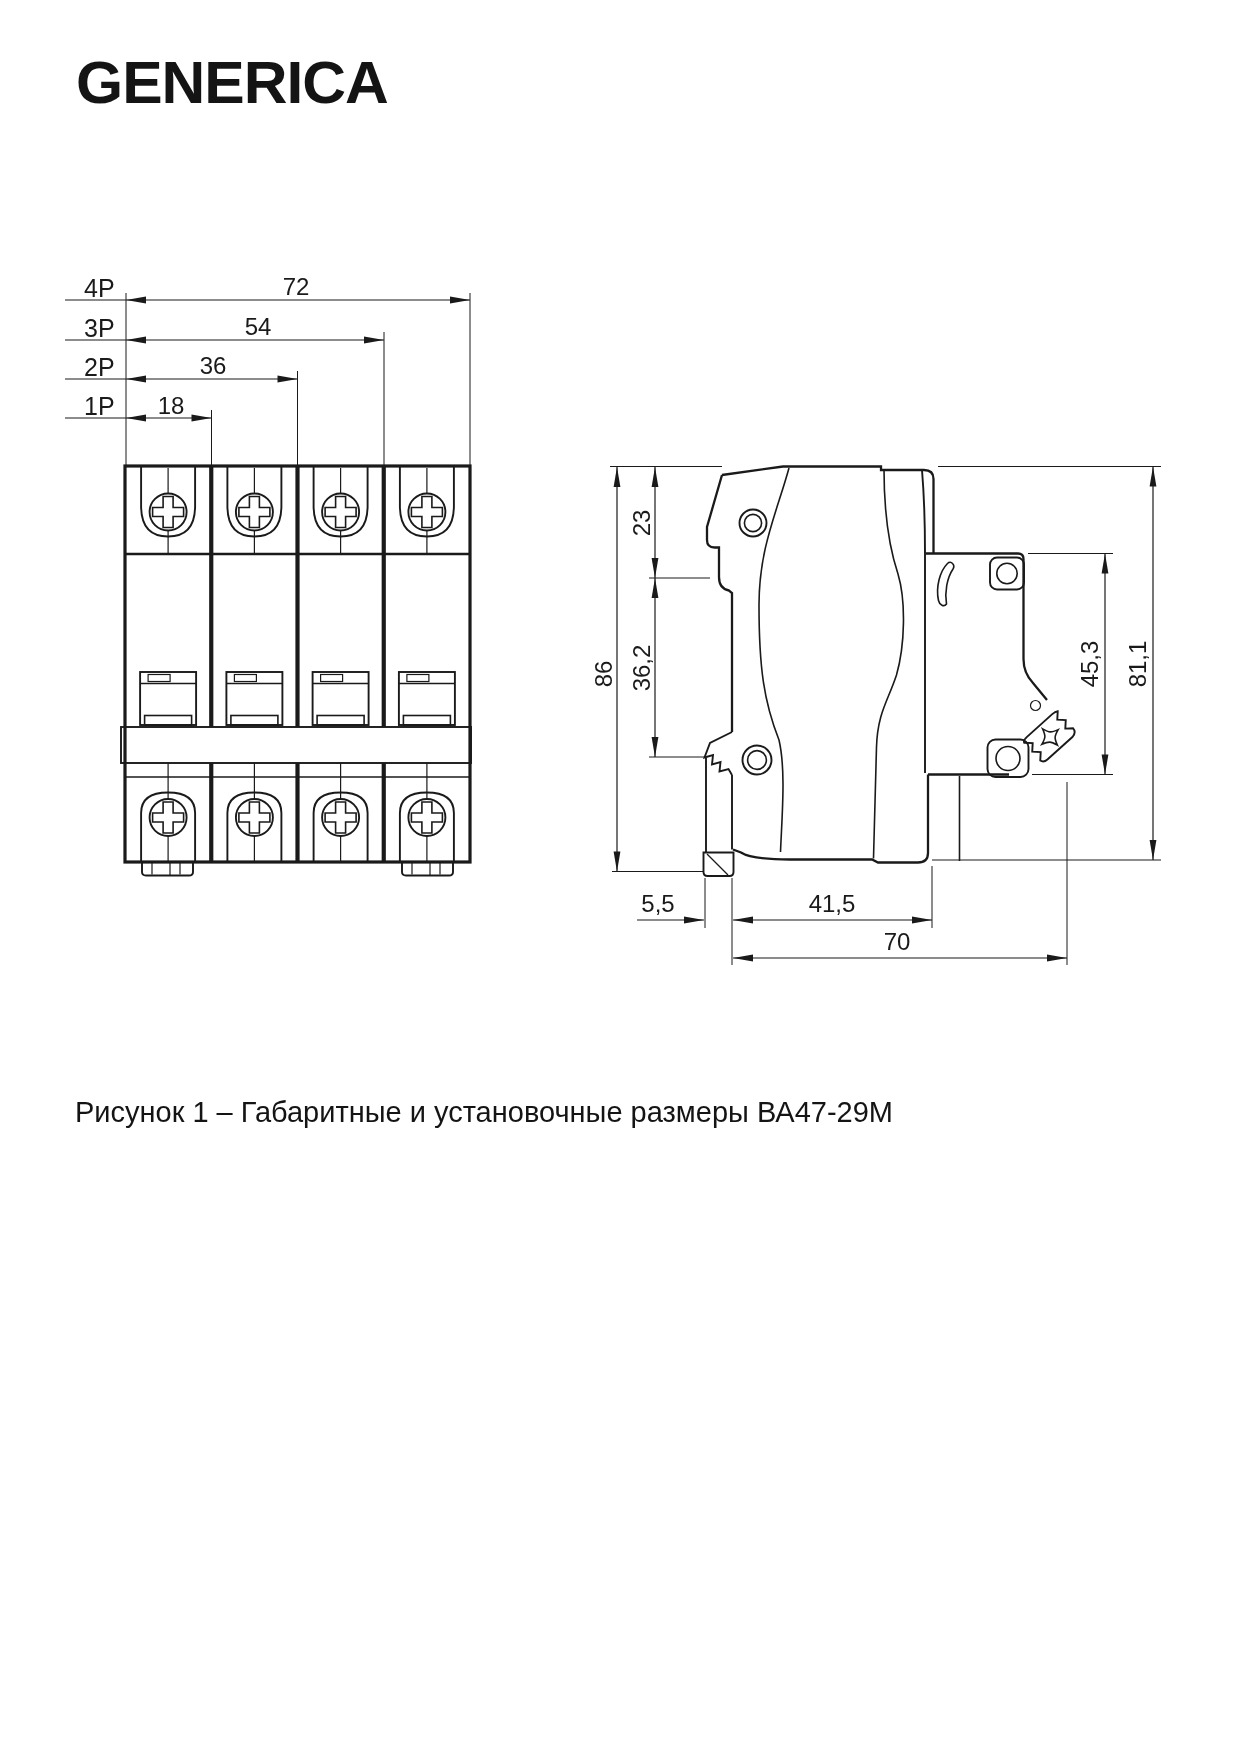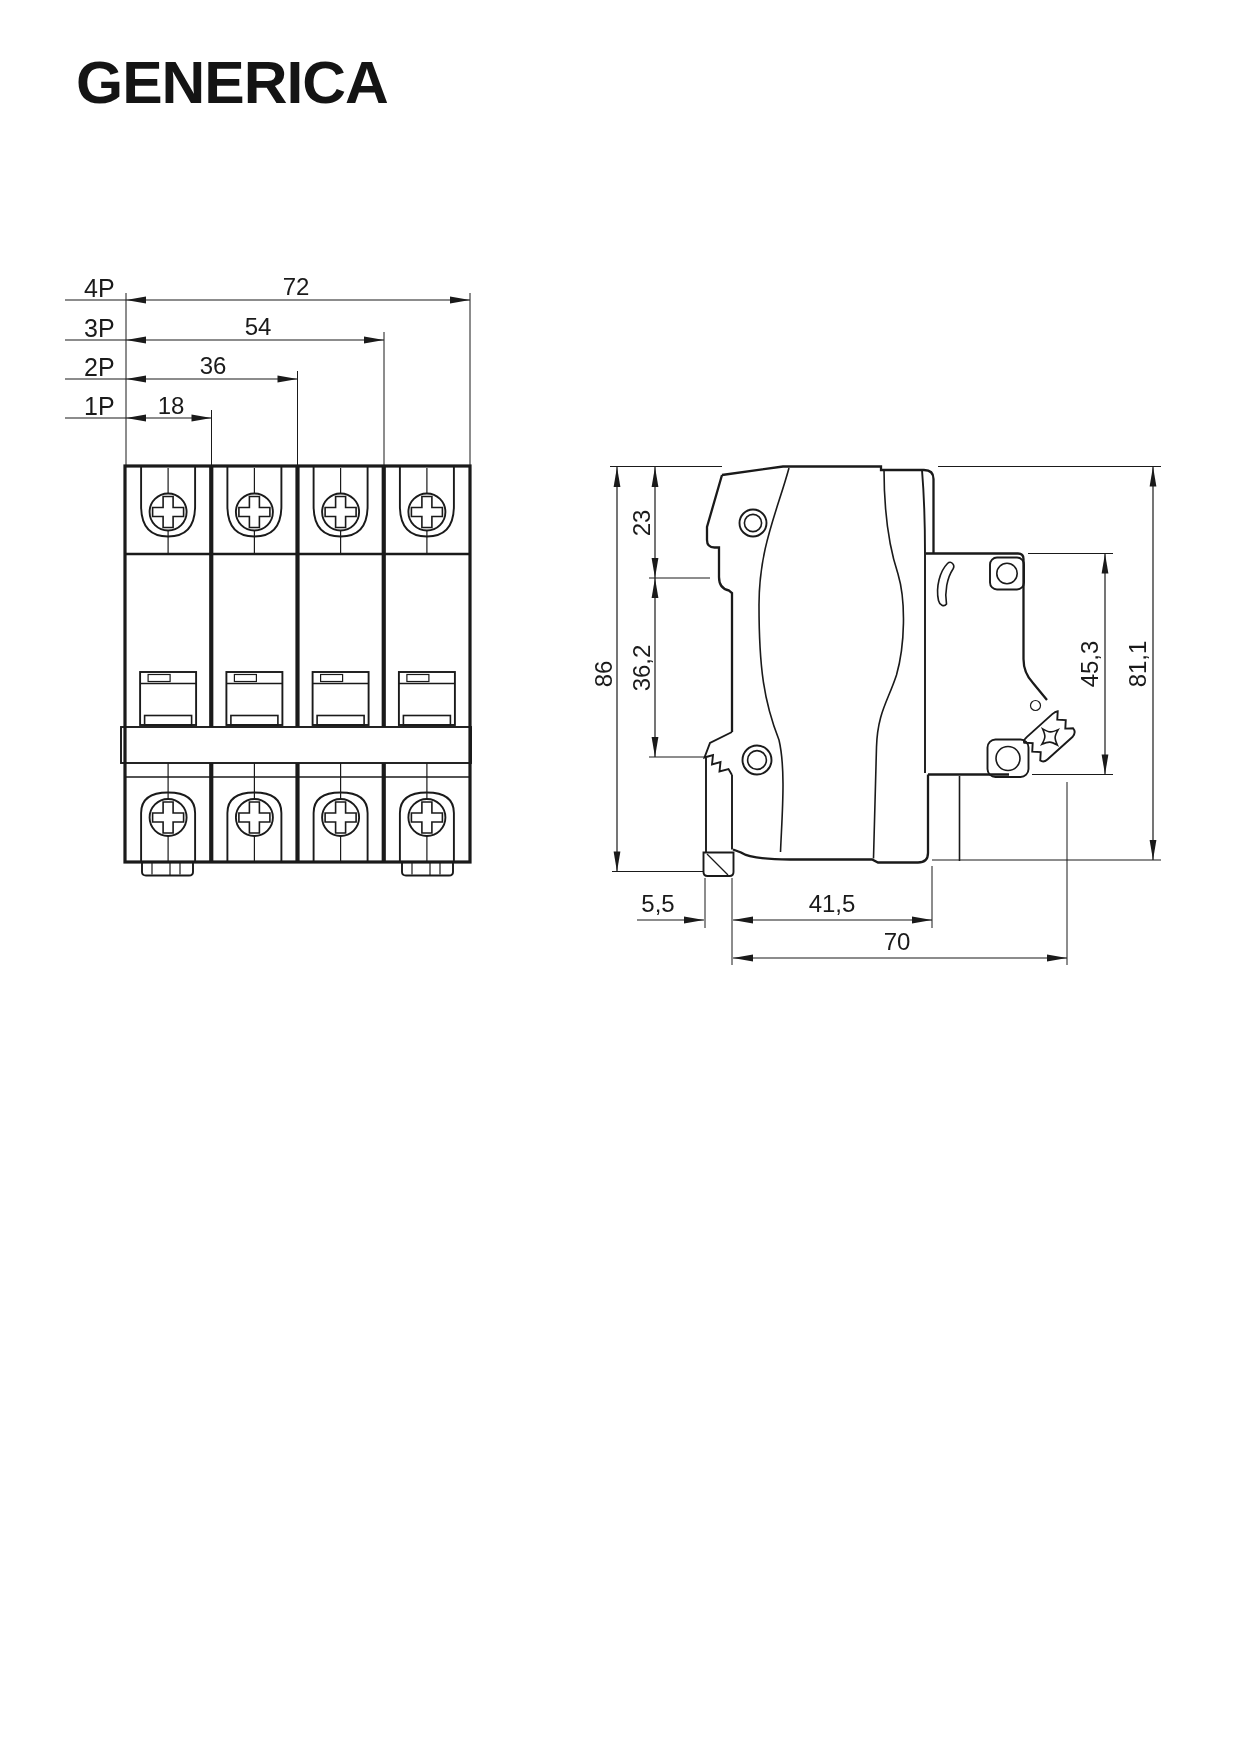--- a/index.html
+++ b/index.html
@@ -253,14 +253,15 @@
         <g>
           <line class="ln w12" x1="733" y1="958" x2="1067" y2="958"></line>
           <polygon class="arr" points="733,958 753,954.6 753,961.4"></polygon>
           <polygon class="arr" points="1067,958 1047,954.6 1047,961.4"></polygon>
           <text class="dim-txt" x="897" y="950" text-anchor="middle">70</text>
         </g>
       </g>
     </g>
   </svg>
 
+  <div class="caption">Рисунок 1 – Габаритные и установочные размеры ВА47-29М</div>
 
 </div>
 
 </body></html>

